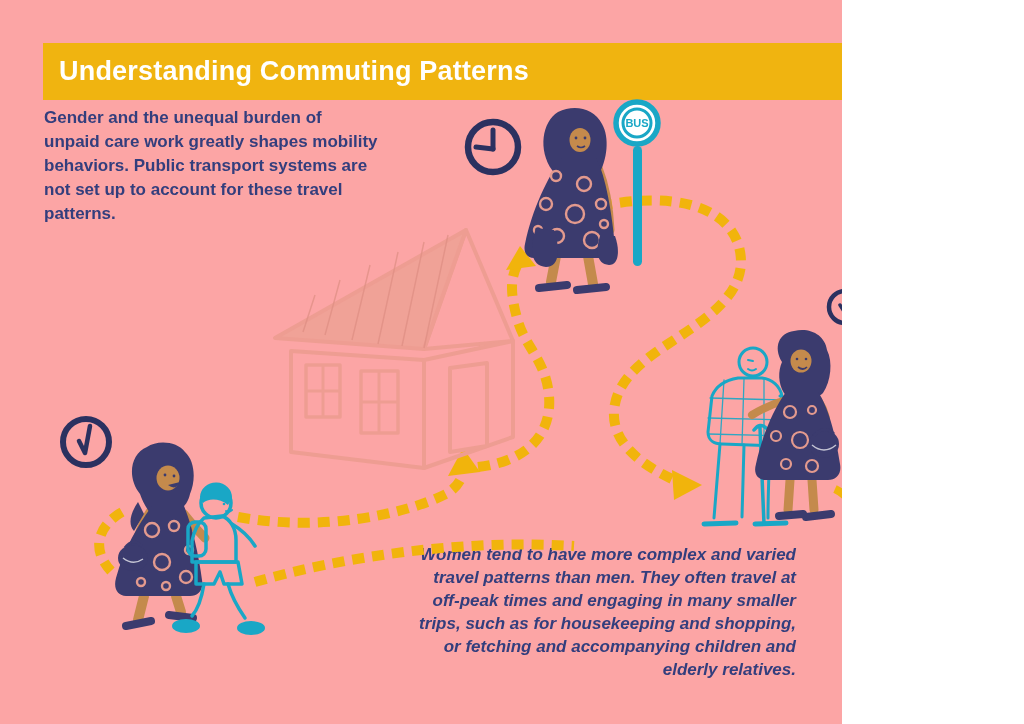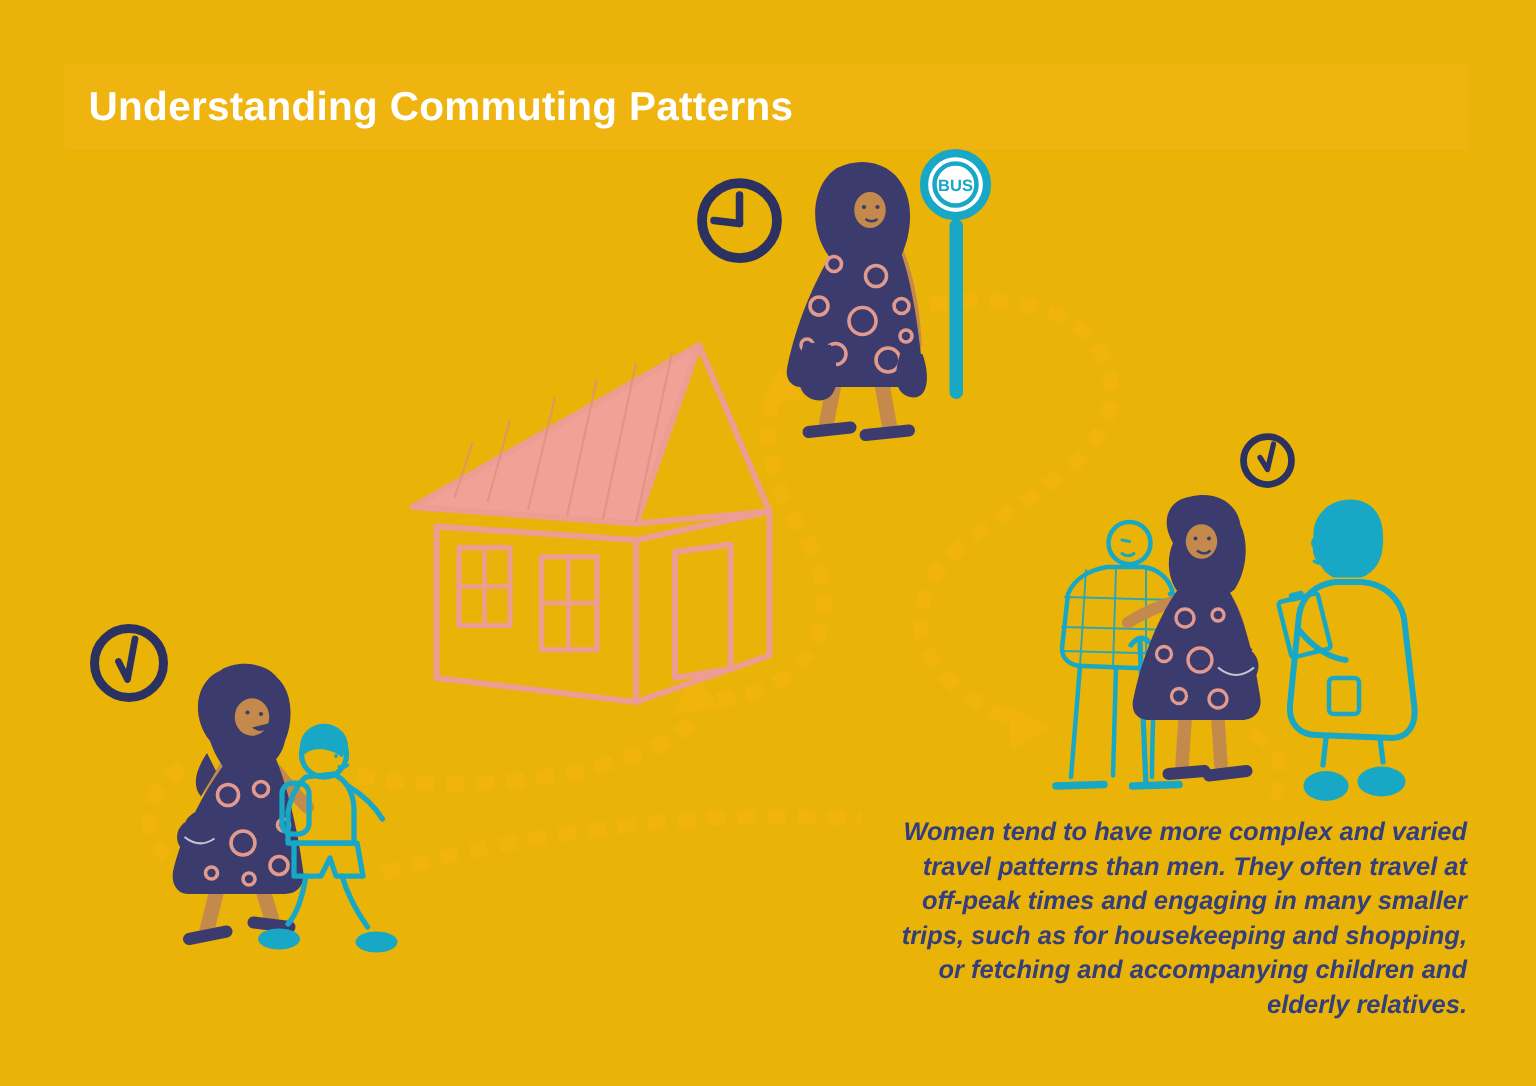--- a/index.html
+++ b/index.html
@@ -1,35 +1,40 @@
 <!DOCTYPE html>
 <html><head>
 <meta charset="utf-8">
 <style>
   html,body{margin:0;padding:0;background:#ffffff;}
-  .canvas{position:relative;width:1024px;height:724px;background:#eab308;overflow:hidden;
-          font-family:"Liberation Sans", sans-serif;}
+  .canvas{position:relative;width:814px;height:724px;background:#fca5a5;overflow:hidden;
+          font-family:"Liberation Sans", sans-serif;padding-left:28px;}
   .banner{position:absolute;left:43px;top:43px;width:936px;height:57px;background:#F0B410;}
   .banner h1{margin:0;padding:0 0 0 16px;font-size:27px;line-height:57px;font-weight:700;
              color:#ffffff;letter-spacing:.2px;}
   .para{position:absolute;font-weight:700;white-space:pre-line;color:#333E7D;margin:0;}
   .intro{left:44px;top:106px;width:390px;font-size:17px;line-height:24px;text-align:left;}
   .outro{right:46px;top:543px;width:420px;font-size:17px;line-height:23px;text-align:right;font-style:italic;}
   svg.scene{position:absolute;left:0;top:0;}
   .bus-label{font-family:"Liberation Sans", sans-serif;font-size:11px;font-weight:700;}
 </style>
 </head>
 <body>
 
 <div class="canvas">
 
   <header class="banner">
     <h1>Understanding Commuting Patterns</h1>
   </header>
 
+  <p class="para intro">Gender and the unequal burden of
+unpaid care work greatly shapes mobility
+behaviors. Public transport systems are
+not set up to account for these travel
+patterns.</p>
   <p class="para outro">Women tend to have more complex and varied
 travel patterns than men. They often travel at
 off-peak times and engaging in many smaller
 trips, such as for housekeeping and shopping,
 or fetching and accompanying children and
 elderly relatives.</p>
 
   <svg class="scene" width="1024" height="724" viewBox="0 0 1024 724">
 
     <g fill="none" stroke="#F1B40C" stroke-width="10" stroke-dasharray="12 8">

